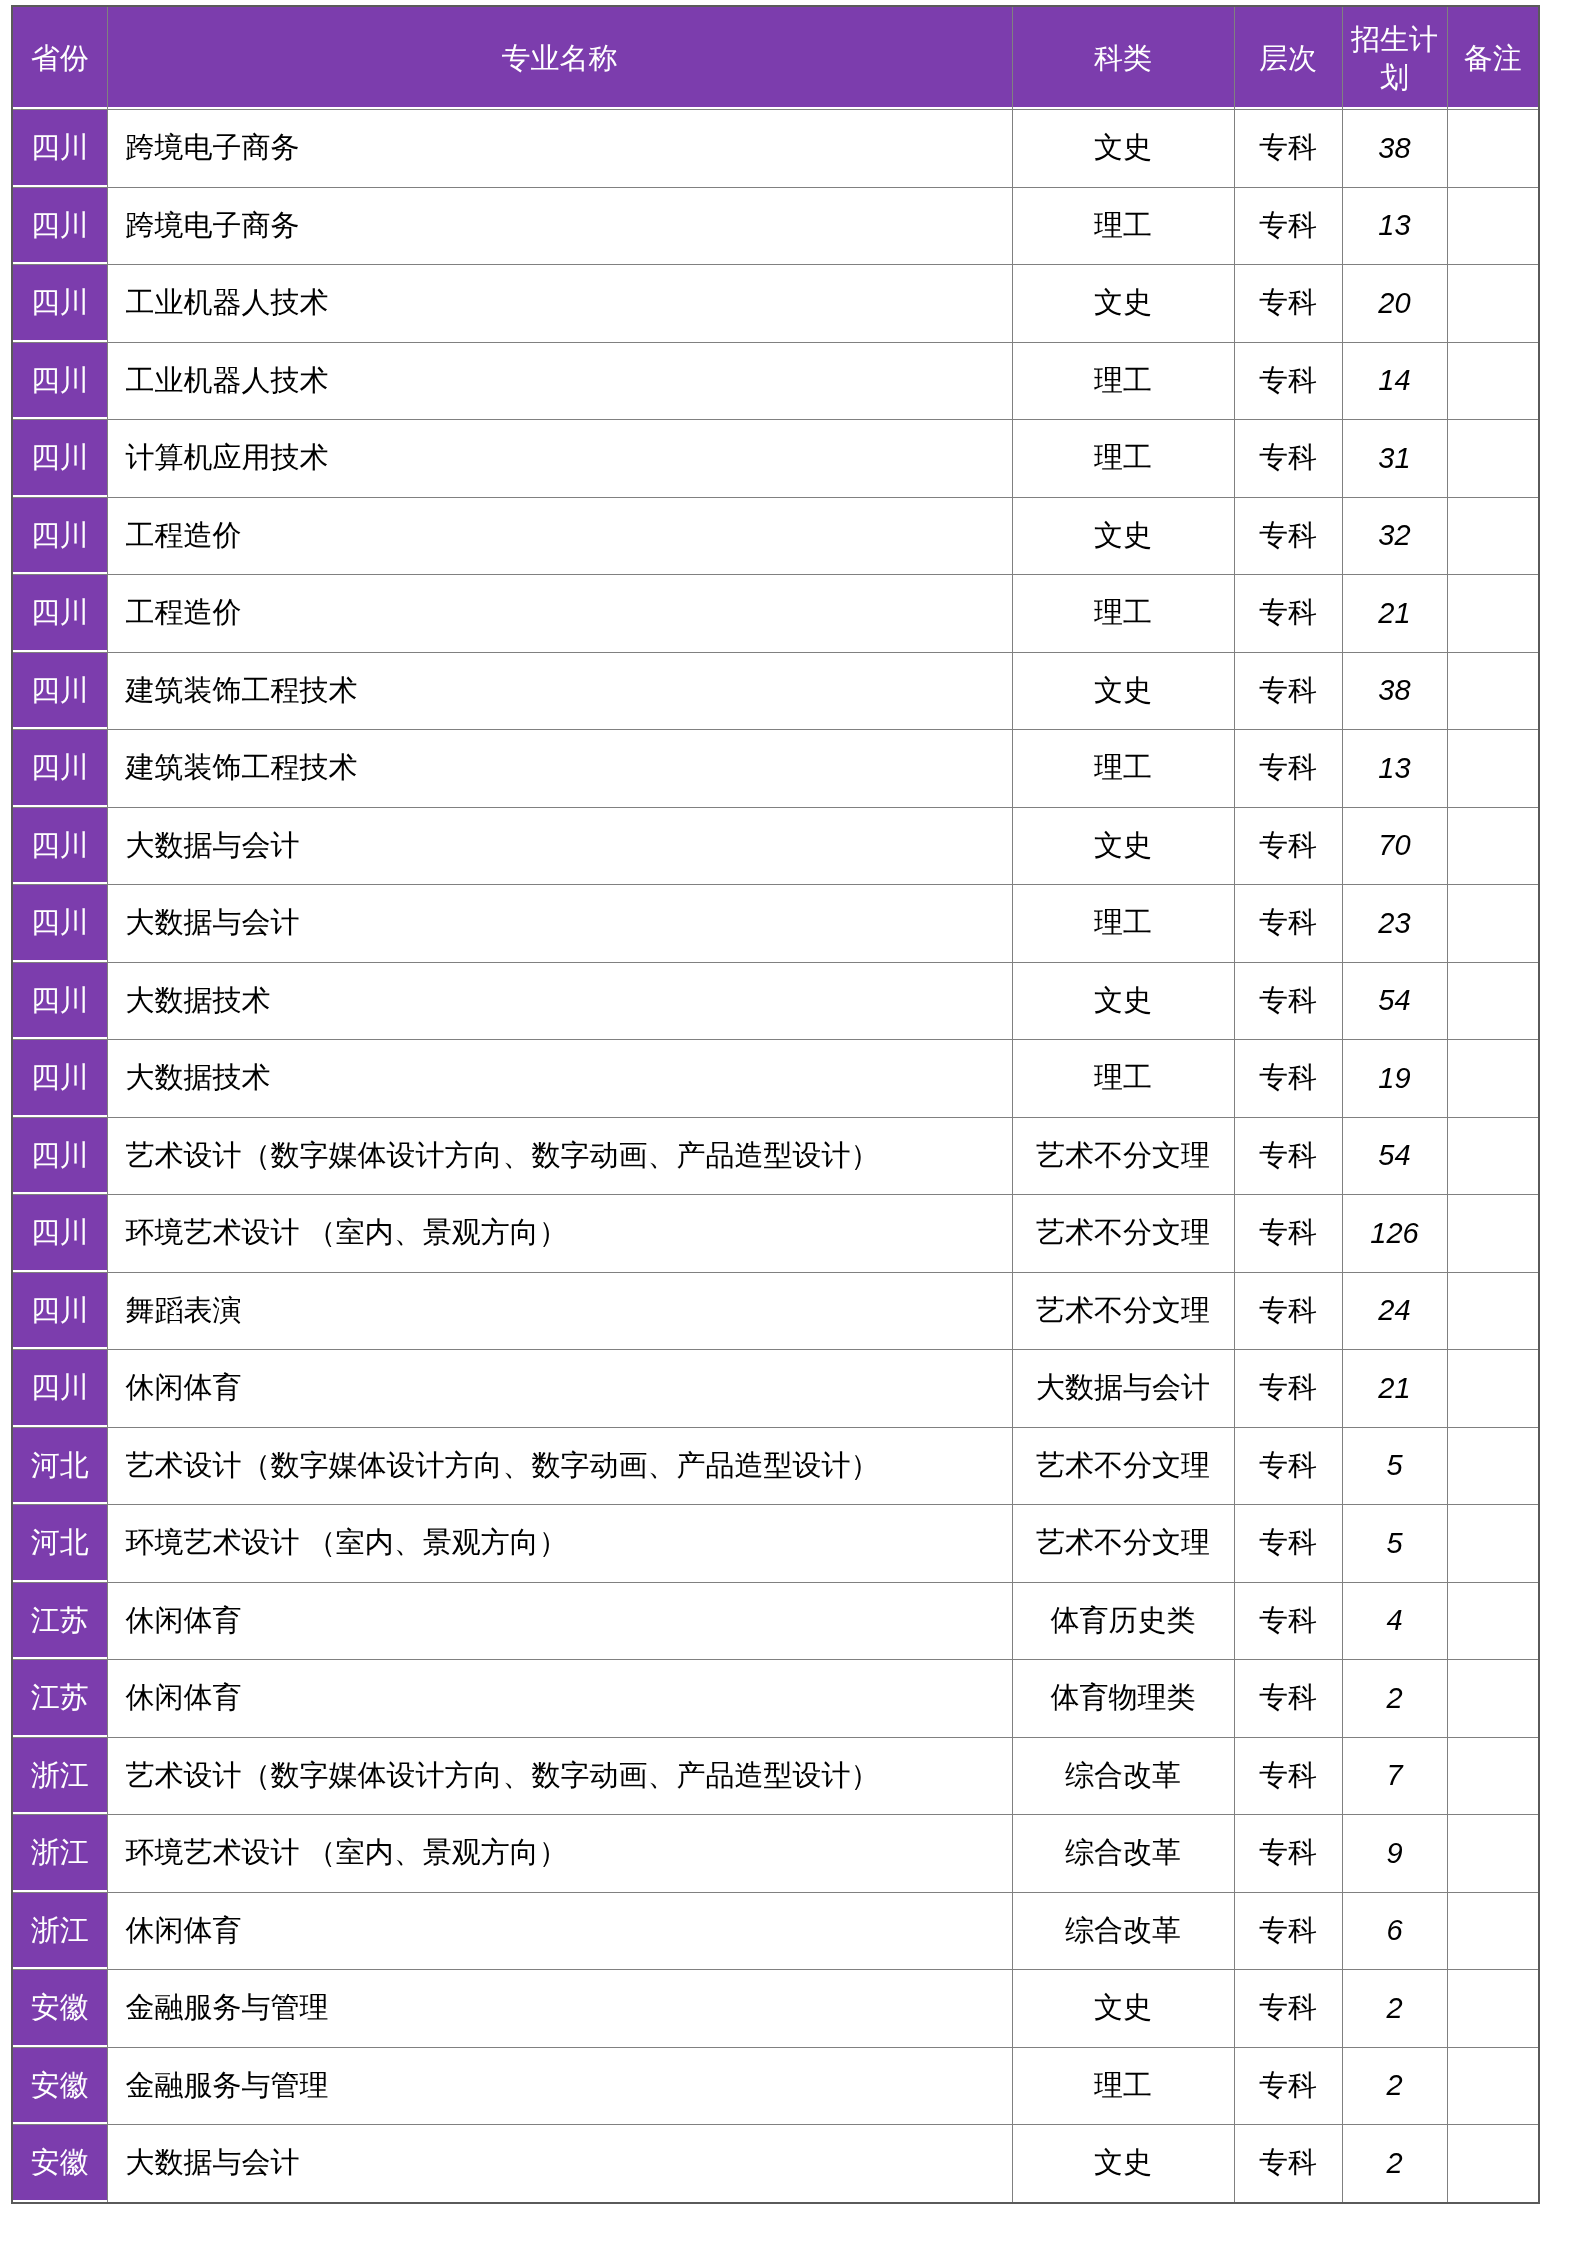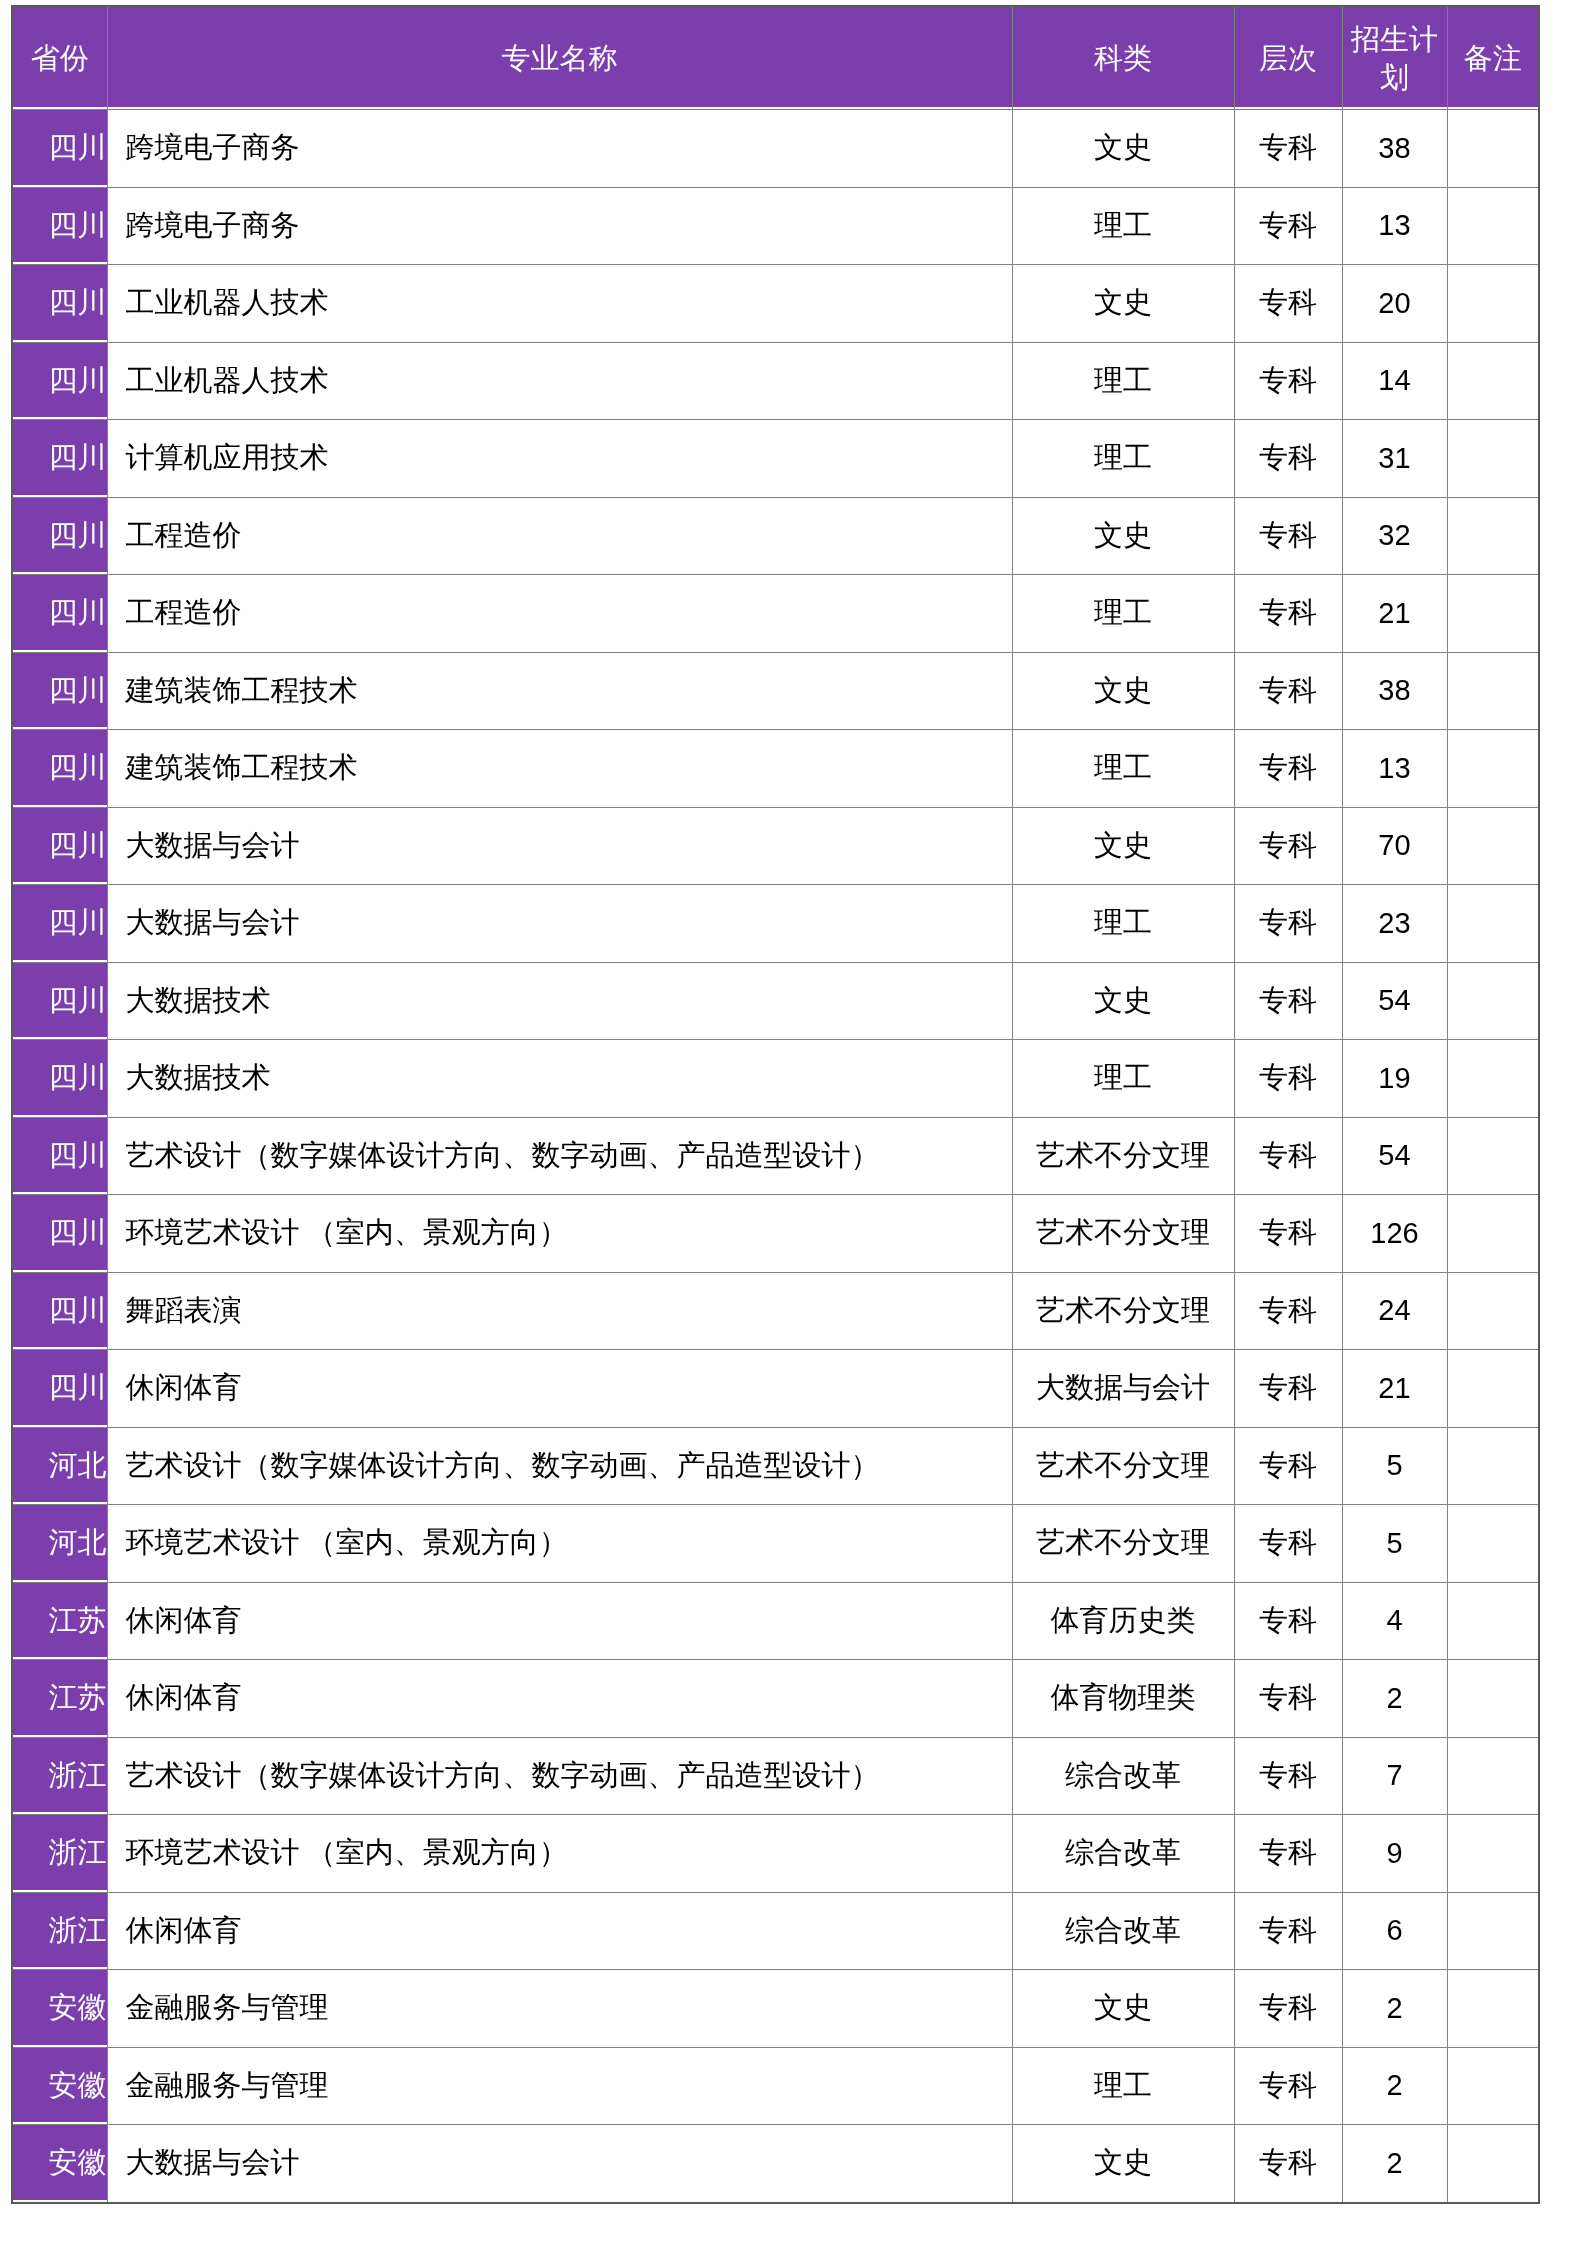--- a/index.html
+++ b/index.html
@@ -39,32 +39,33 @@
   }
   .plan-table tbody td {
     height: 76.5px;
     font-size: 29px;
     color: var(--body-text, #000000);
     background: var(--cell-bg, #ffffff);
   }
   .plan-table tbody td.province {
     background: var(--province-bg, #7c3dad);
     color: var(--header-text, #ffffff);
-    text-align: right;
+    text-align: center;
     box-shadow: inset 0 -2px 0 #ffffff;
   }
   .plan-table tbody td.major {
     text-align: left;
     padding-left: 18px;
     padding-right: 4px;
   }
   .plan-table tbody td.center { text-align: center; }
   .plan-table tbody td.plan {
     text-align: center;
     font-family: "Liberation Sans", "DejaVu Sans", sans-serif;
+    font-style: italic;
   }
 </style>
 </head>
 <body>
 
 <div class="page">
   <table class="plan-table">
     <colgroup>
       <col style="width:95px">
       <col style="width:905px">

